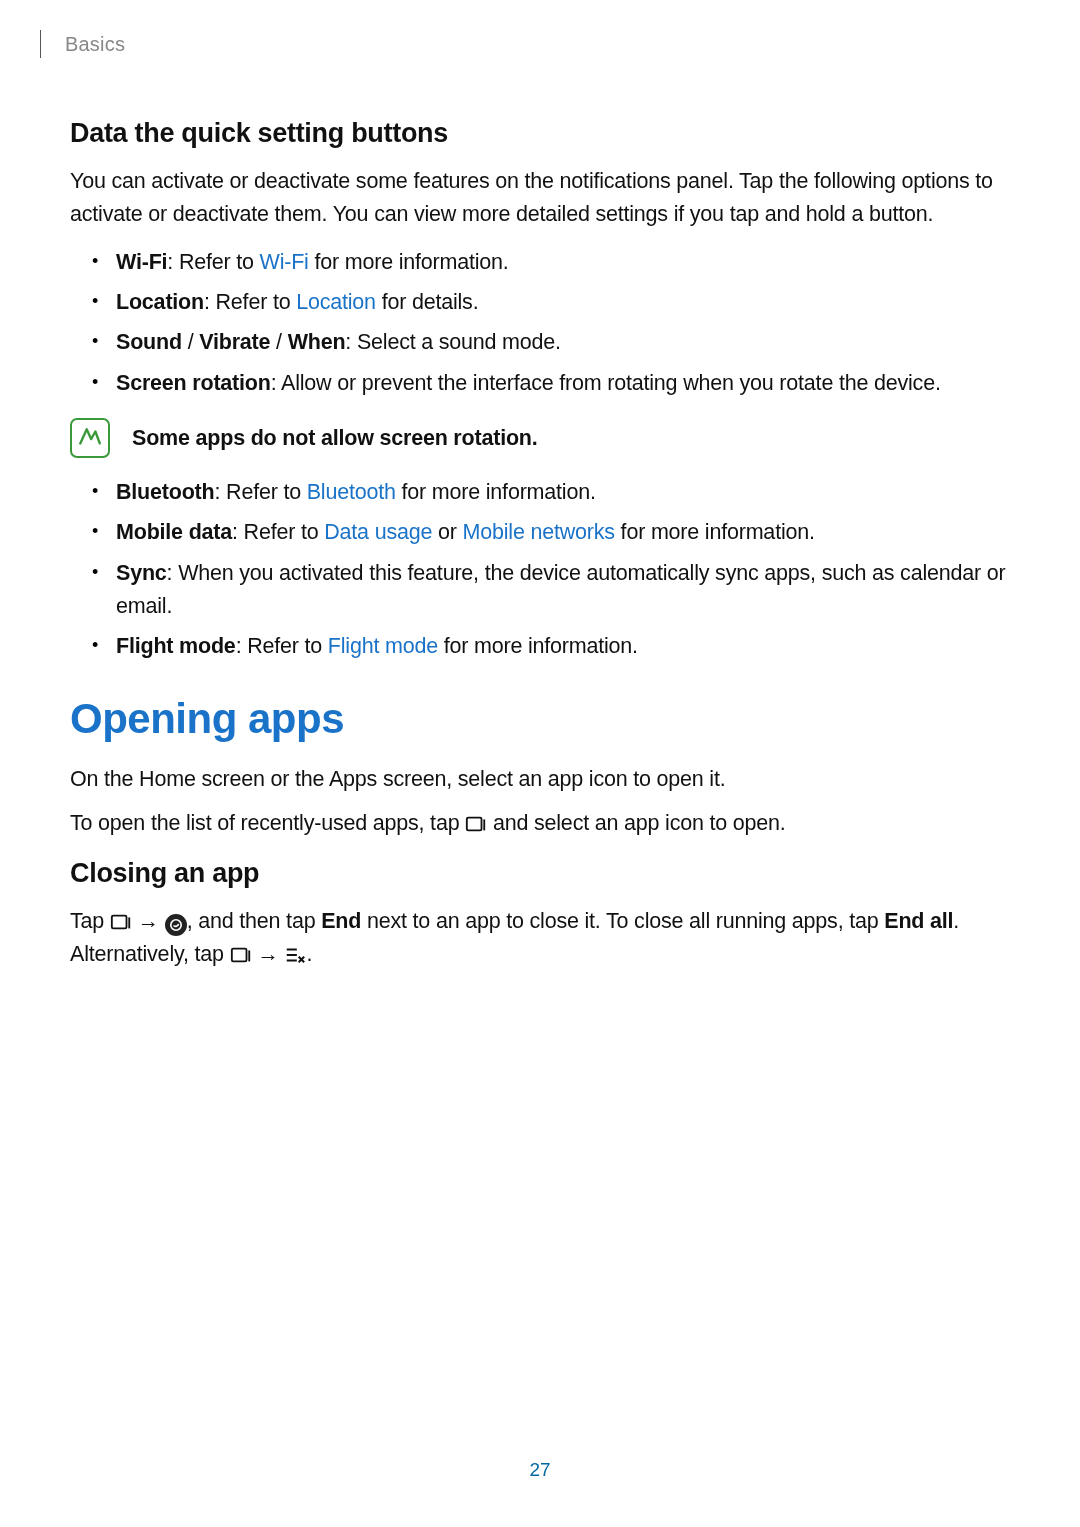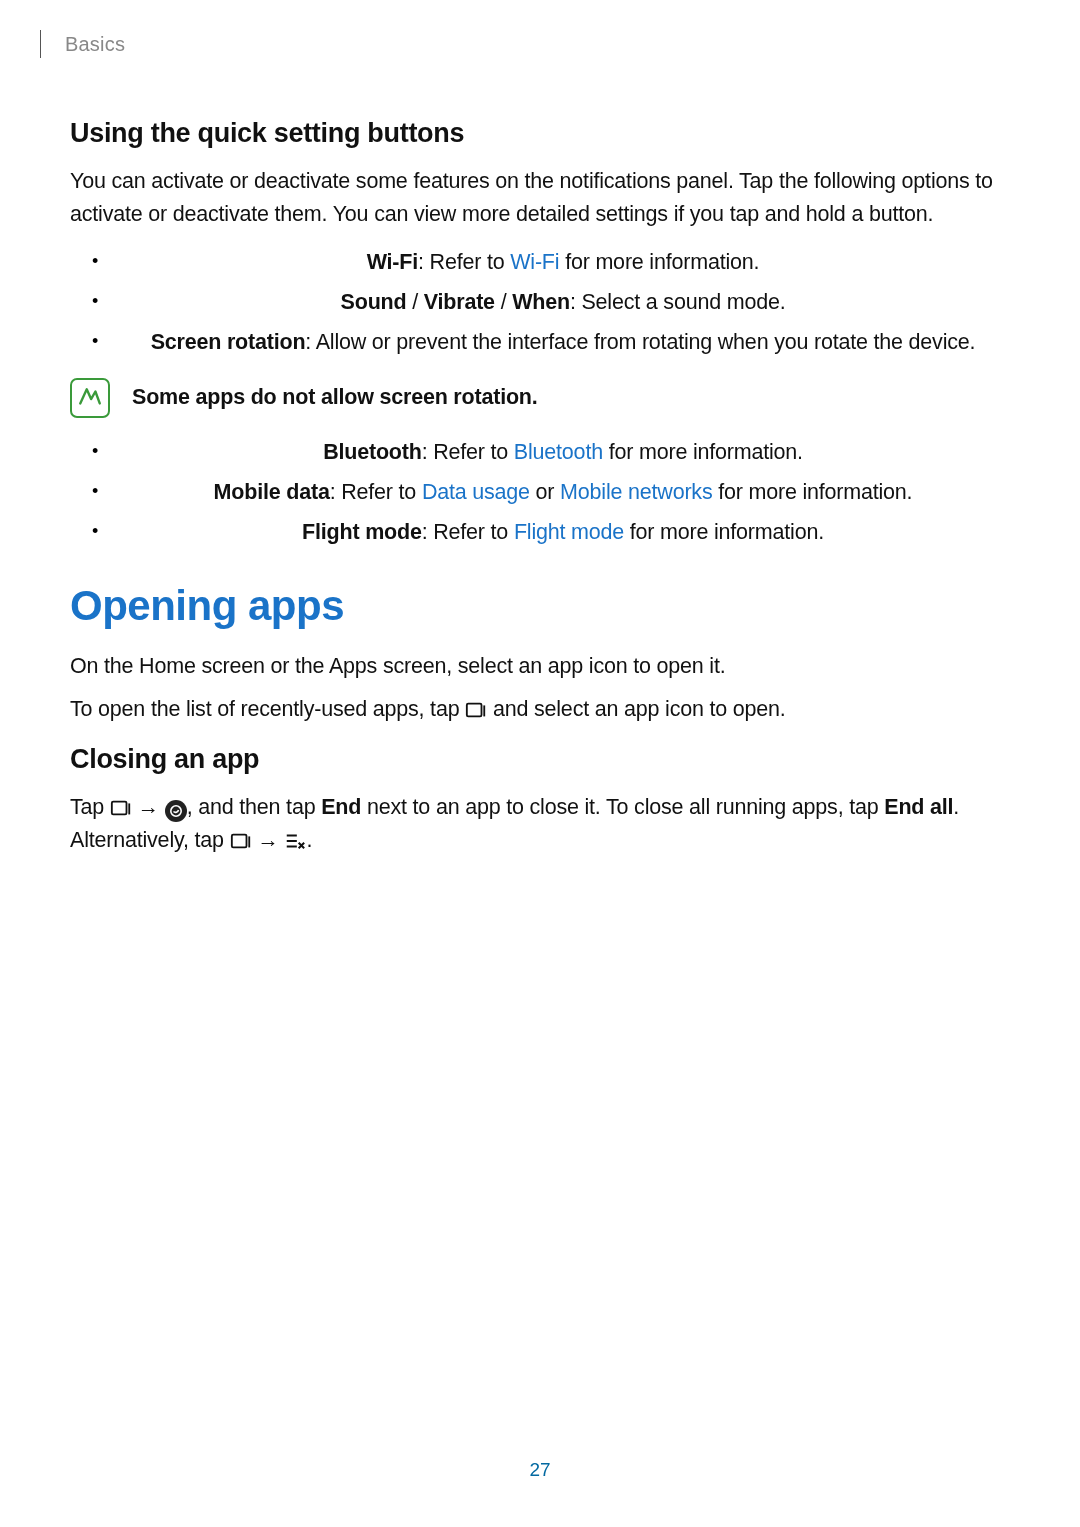--- a/index.html
+++ b/index.html
@@ -44,21 +44,20 @@
   }
   p.body {
     font-size: 21.5px;
     line-height: 1.55;
     margin-bottom: 10px;
     letter-spacing: -0.2px;
   }
   ul.bullets {
     list-style: none;
     margin: 14px 0 4px 0;
-    text-align: center;
   }
   ul.bullets li {
     position: relative;
     padding-left: 46px;
     font-size: 21.5px;
     line-height: 1.55;
     margin-bottom: 7px;
     letter-spacing: -0.2px;
   }
   ul.bullets li::before {
@@ -135,26 +134,29 @@
 </head>
 <body>
 
 <div class="breadcrumb-wrap">
   <span class="bc-line"></span>
   <span class="breadcrumb">Basics</span>
 </div>
 
 <div class="content">
 
-  <h3 class="section">Using the quick setting buttons</h3>
+  <h3 class="section">Data the quick setting buttons</h3>
   <p class="body">You can activate or deactivate some features on the notifications panel. Tap the following options to activate or deactivate them. You can view more detailed settings if you tap and hold a button.</p>
 
   <ul class="bullets">
     <li>
       <span class="b">Wi-Fi</span><span>: Refer to </span><span class="link">Wi-Fi</span><span> for more information.</span>
+    </li>
+    <li>
+      <span class="b">Location</span><span>: Refer to </span><span class="link">Location</span><span> for details.</span>
     </li>
     <li>
       <span class="b">Sound</span><span> / </span><span class="b">Vibrate</span><span> / </span><span class="b">When</span><span>: Select a sound mode.</span>
     </li>
     <li>
       <span class="b">Screen rotation</span><span>: Allow or prevent the interface from rotating when you rotate the device.</span>
     </li>
   </ul>
 
   <div class="note-row">
@@ -167,20 +169,23 @@
   </div>
 
   <ul class="bullets">
     <li>
       <span class="b">Bluetooth</span><span>: Refer to </span><span class="link">Bluetooth</span><span> for more information.</span>
     </li>
     <li>
       <span class="b">Mobile data</span><span>: Refer to </span><span class="link">Data usage</span><span> or </span><span class="link">Mobile networks</span><span> for more information.</span>
     </li>
     <li>
+      <span class="b">Sync</span><span>: When you activated this feature, the device automatically sync apps, such as calendar or email.</span>
+    </li>
+    <li>
       <span class="b">Flight mode</span><span>: Refer to </span><span class="link">Flight mode</span><span> for more information.</span>
     </li>
   </ul>
 
   <h2 class="title">Opening apps</h2>
   <p class="body">On the Home screen or the Apps screen, select an app icon to open it.</p>
   <p class="body">
     <span>To open the list of recently-used apps, tap </span><span class="icon-inline">
         <svg viewBox="0 0 24 20">
           <rect x="2" y="3" width="16" height="14" rx="1.5" fill="none" stroke="#111" stroke-width="2"></rect>

